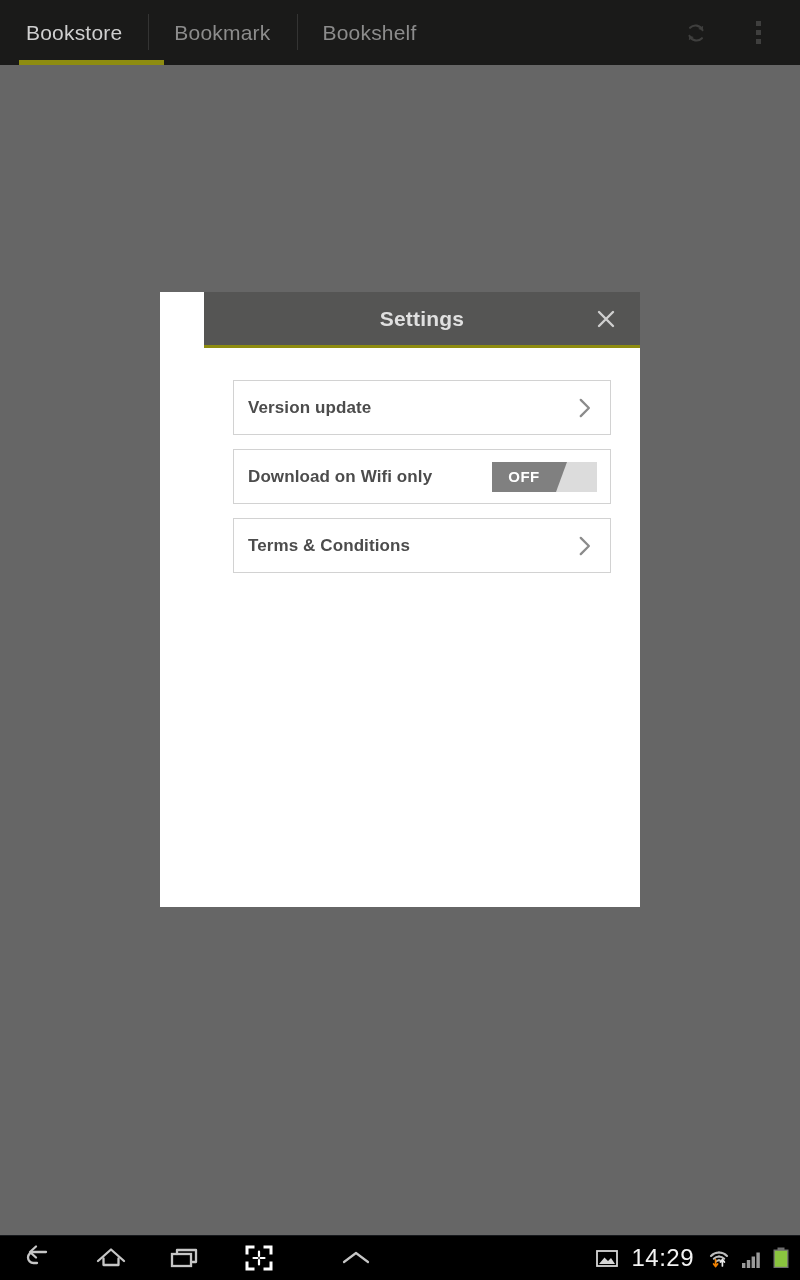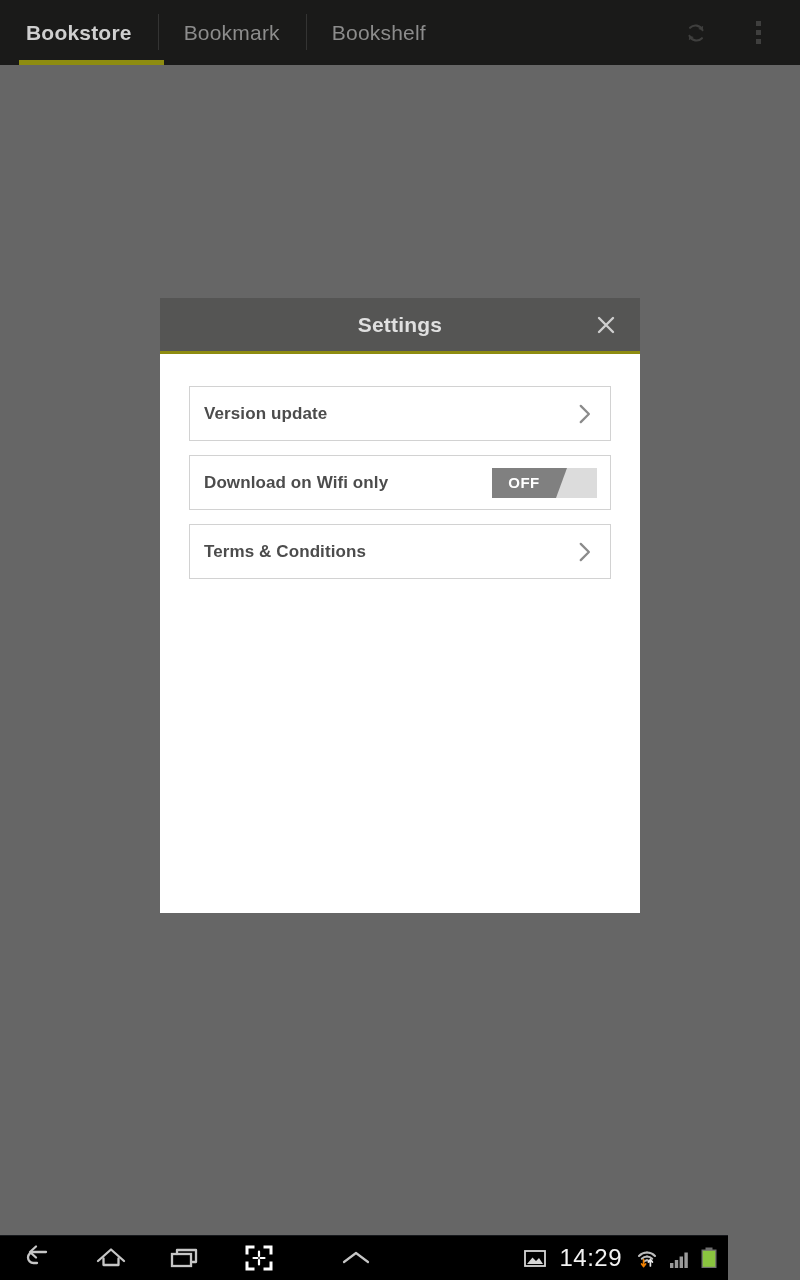--- a/index.html
+++ b/index.html
@@ -28,21 +28,21 @@
     font-size: 21px;
     color: #8c8c8c;
     letter-spacing: .2px;
   }
   .tab + .tab::before {
     content: "";
     position: absolute; left: 0; top: 14px;
     width: 1px; height: 36px;
     background: #343433;
   }
-  .tab.active { color: #cfcfcf; font-weight: bold; }
+  .tab.active { color: #cfcfcf; font-weight: normal; }
   .tab-underline {
     position: absolute; left: 19px; bottom: 0;
     height: 5px; width: 145px;
     background: #8e8c10;
   }
   .appbar-actions {
     margin-left: auto;
     display: flex; align-items: center;
     gap: 22px; padding-right: 22px;
   }
@@ -56,23 +56,24 @@
   
   .scrim {
     position: absolute; top: 65px; left: 0;
     width: 800px; height: 1170px;
     background: #666666;
   }
 
   
   .dialog {
     position: absolute;
-    left: 160px; top: 298px;
+    left: 160px; top: 292px;
     width: 480px; height: 615px;
     background: #ffffff;
+    padding-left: 44px;
   }
   .dialog-header {
     position: relative;
     height: 56px;
     background: #555554;
     display: flex; align-items: center; justify-content: center;
     border-bottom: 3px solid #8e8c10;
   }
   .dialog-title {
     font-size: 21px; font-weight: bold; color: #e0e0e0;
@@ -127,21 +128,21 @@
     position: relative; z-index: 2;
     font-size: 15px; font-weight: bold; color: #ffffff;
     letter-spacing: .5px;
   }
 
   .chev { display: block; }
 
   
   .navbar {
     position: absolute; left: 0; top: 1235px;
-    width: 728px; height: 45px;
+    width: 800px; height: 45px;
     background: #000000;
     display: flex; align-items: center;
     border-top: 1px solid #16181c;
   }
   .nav-left { display: flex; align-items: center; }
   .nav-btn {
     width: 74px; height: 45px;
     display: flex; align-items: center; justify-content: center;
   }
   .nav-right {

